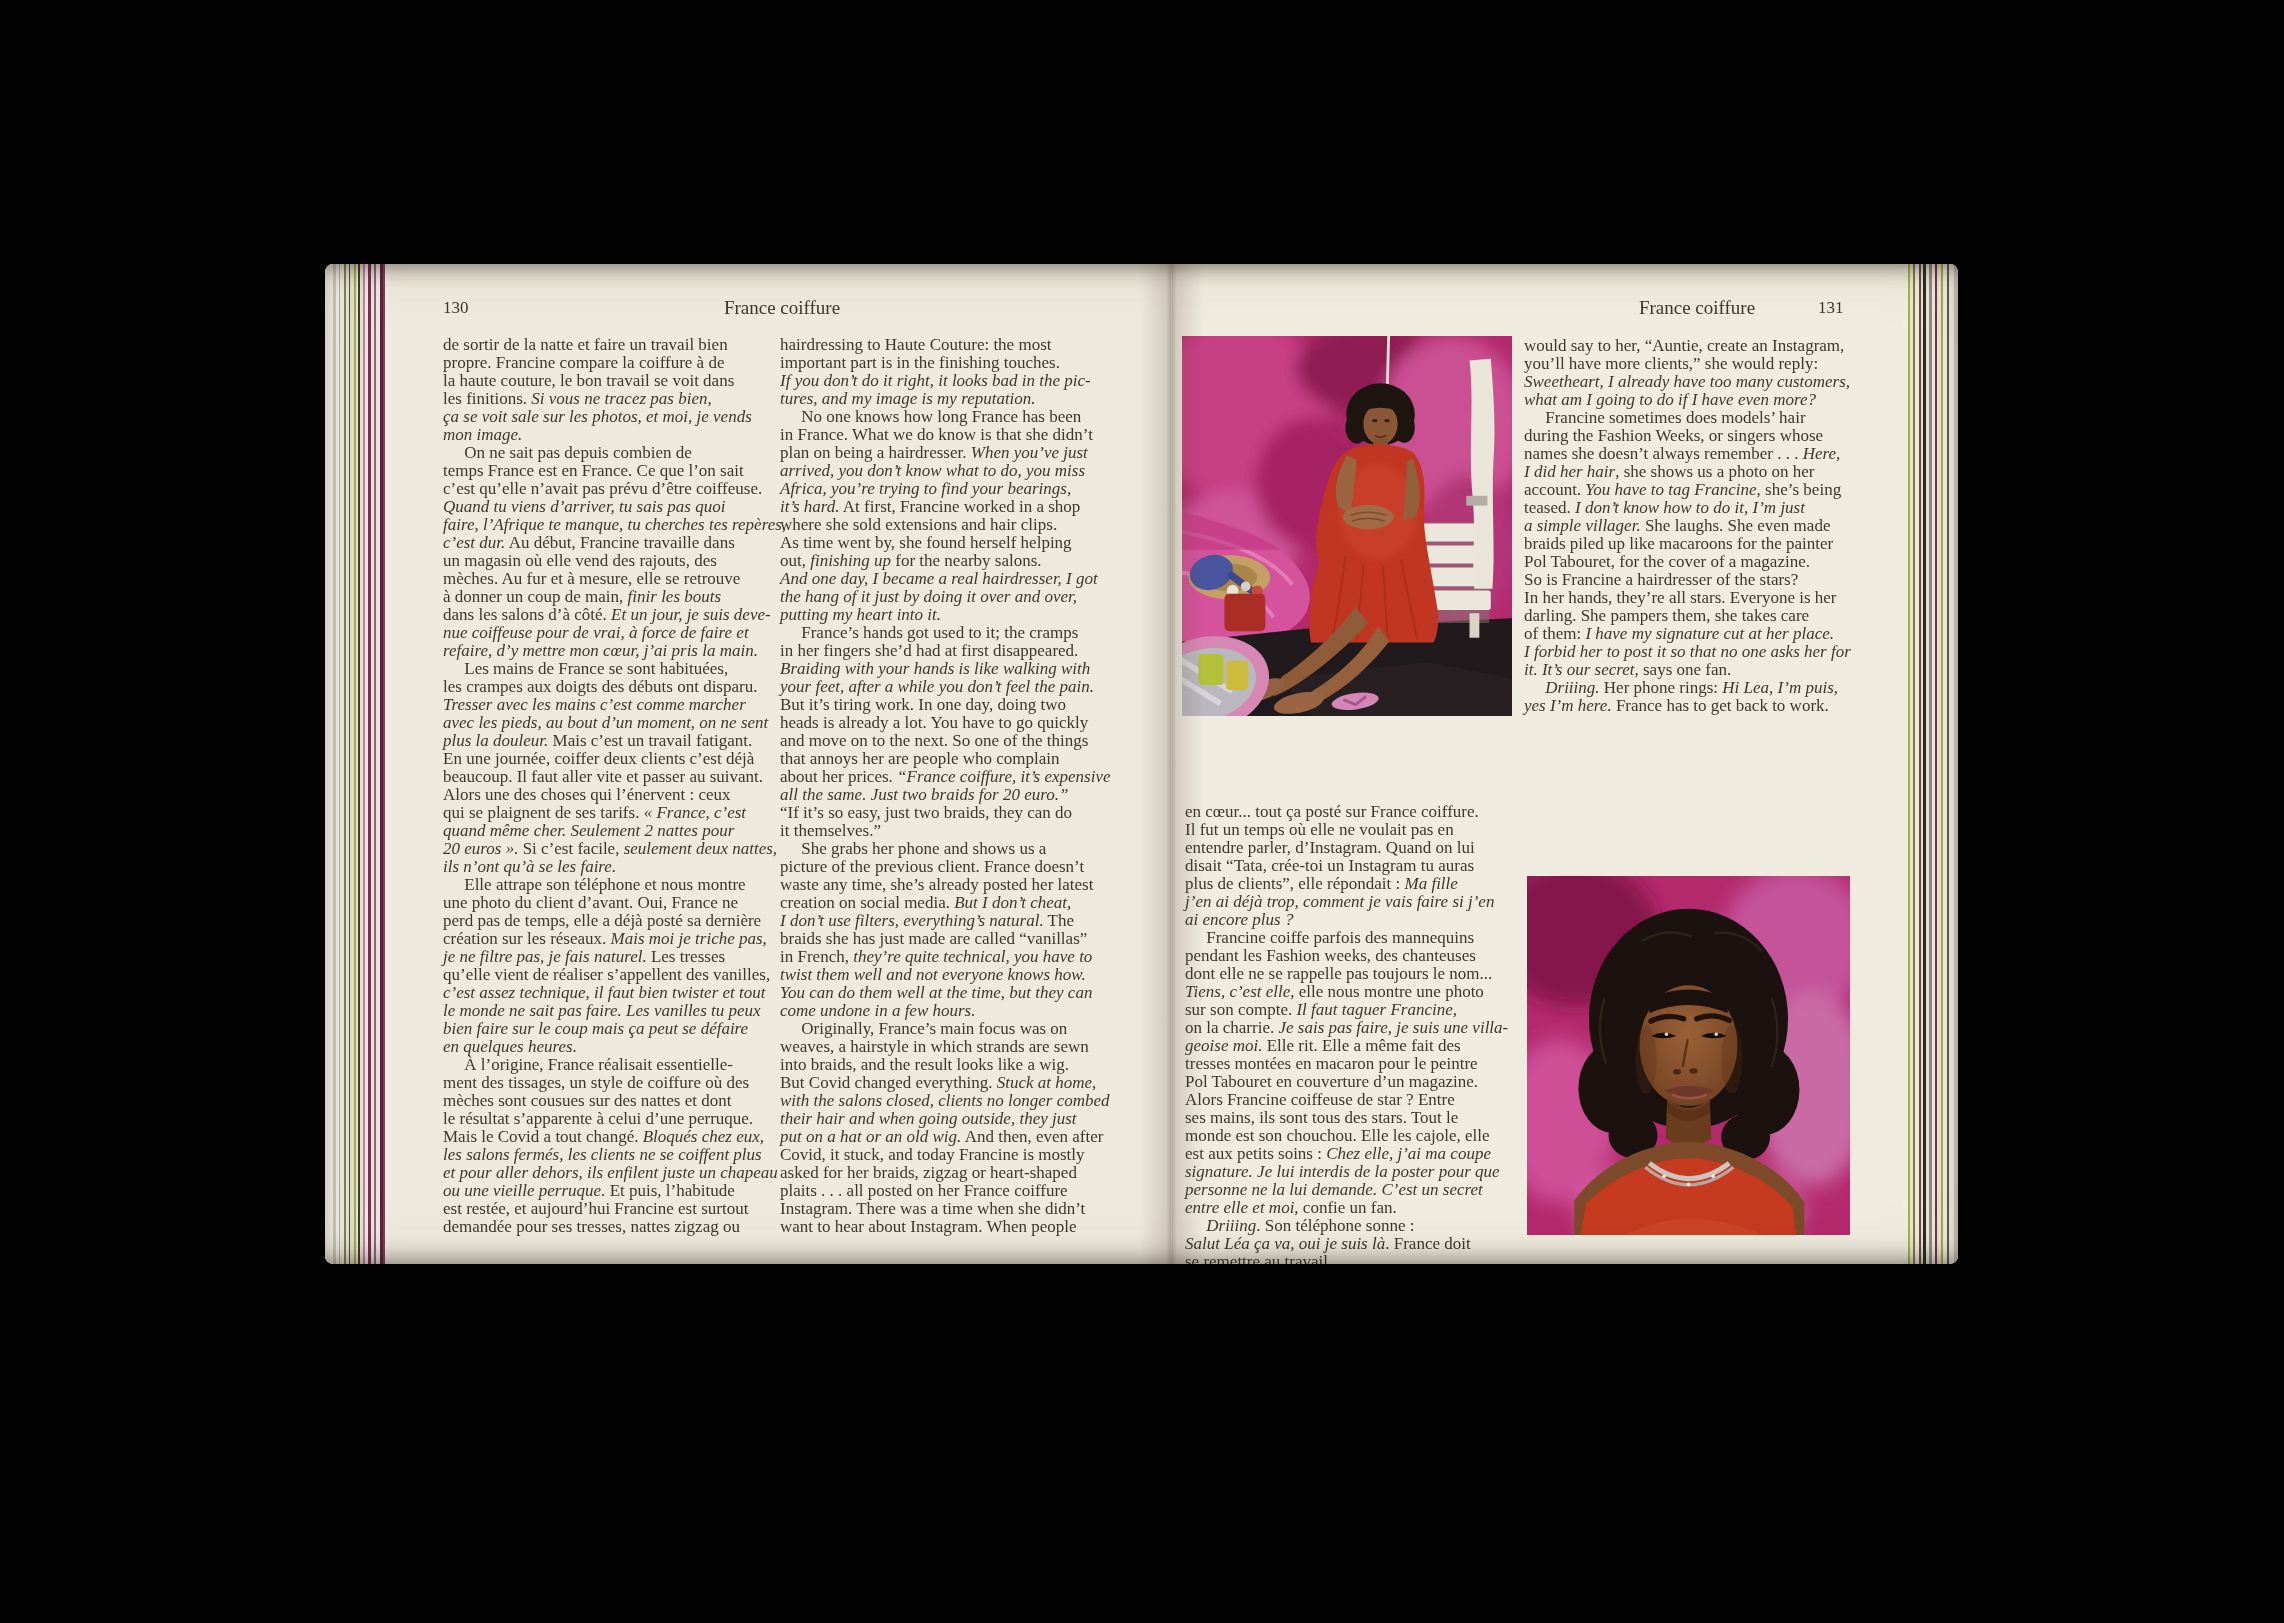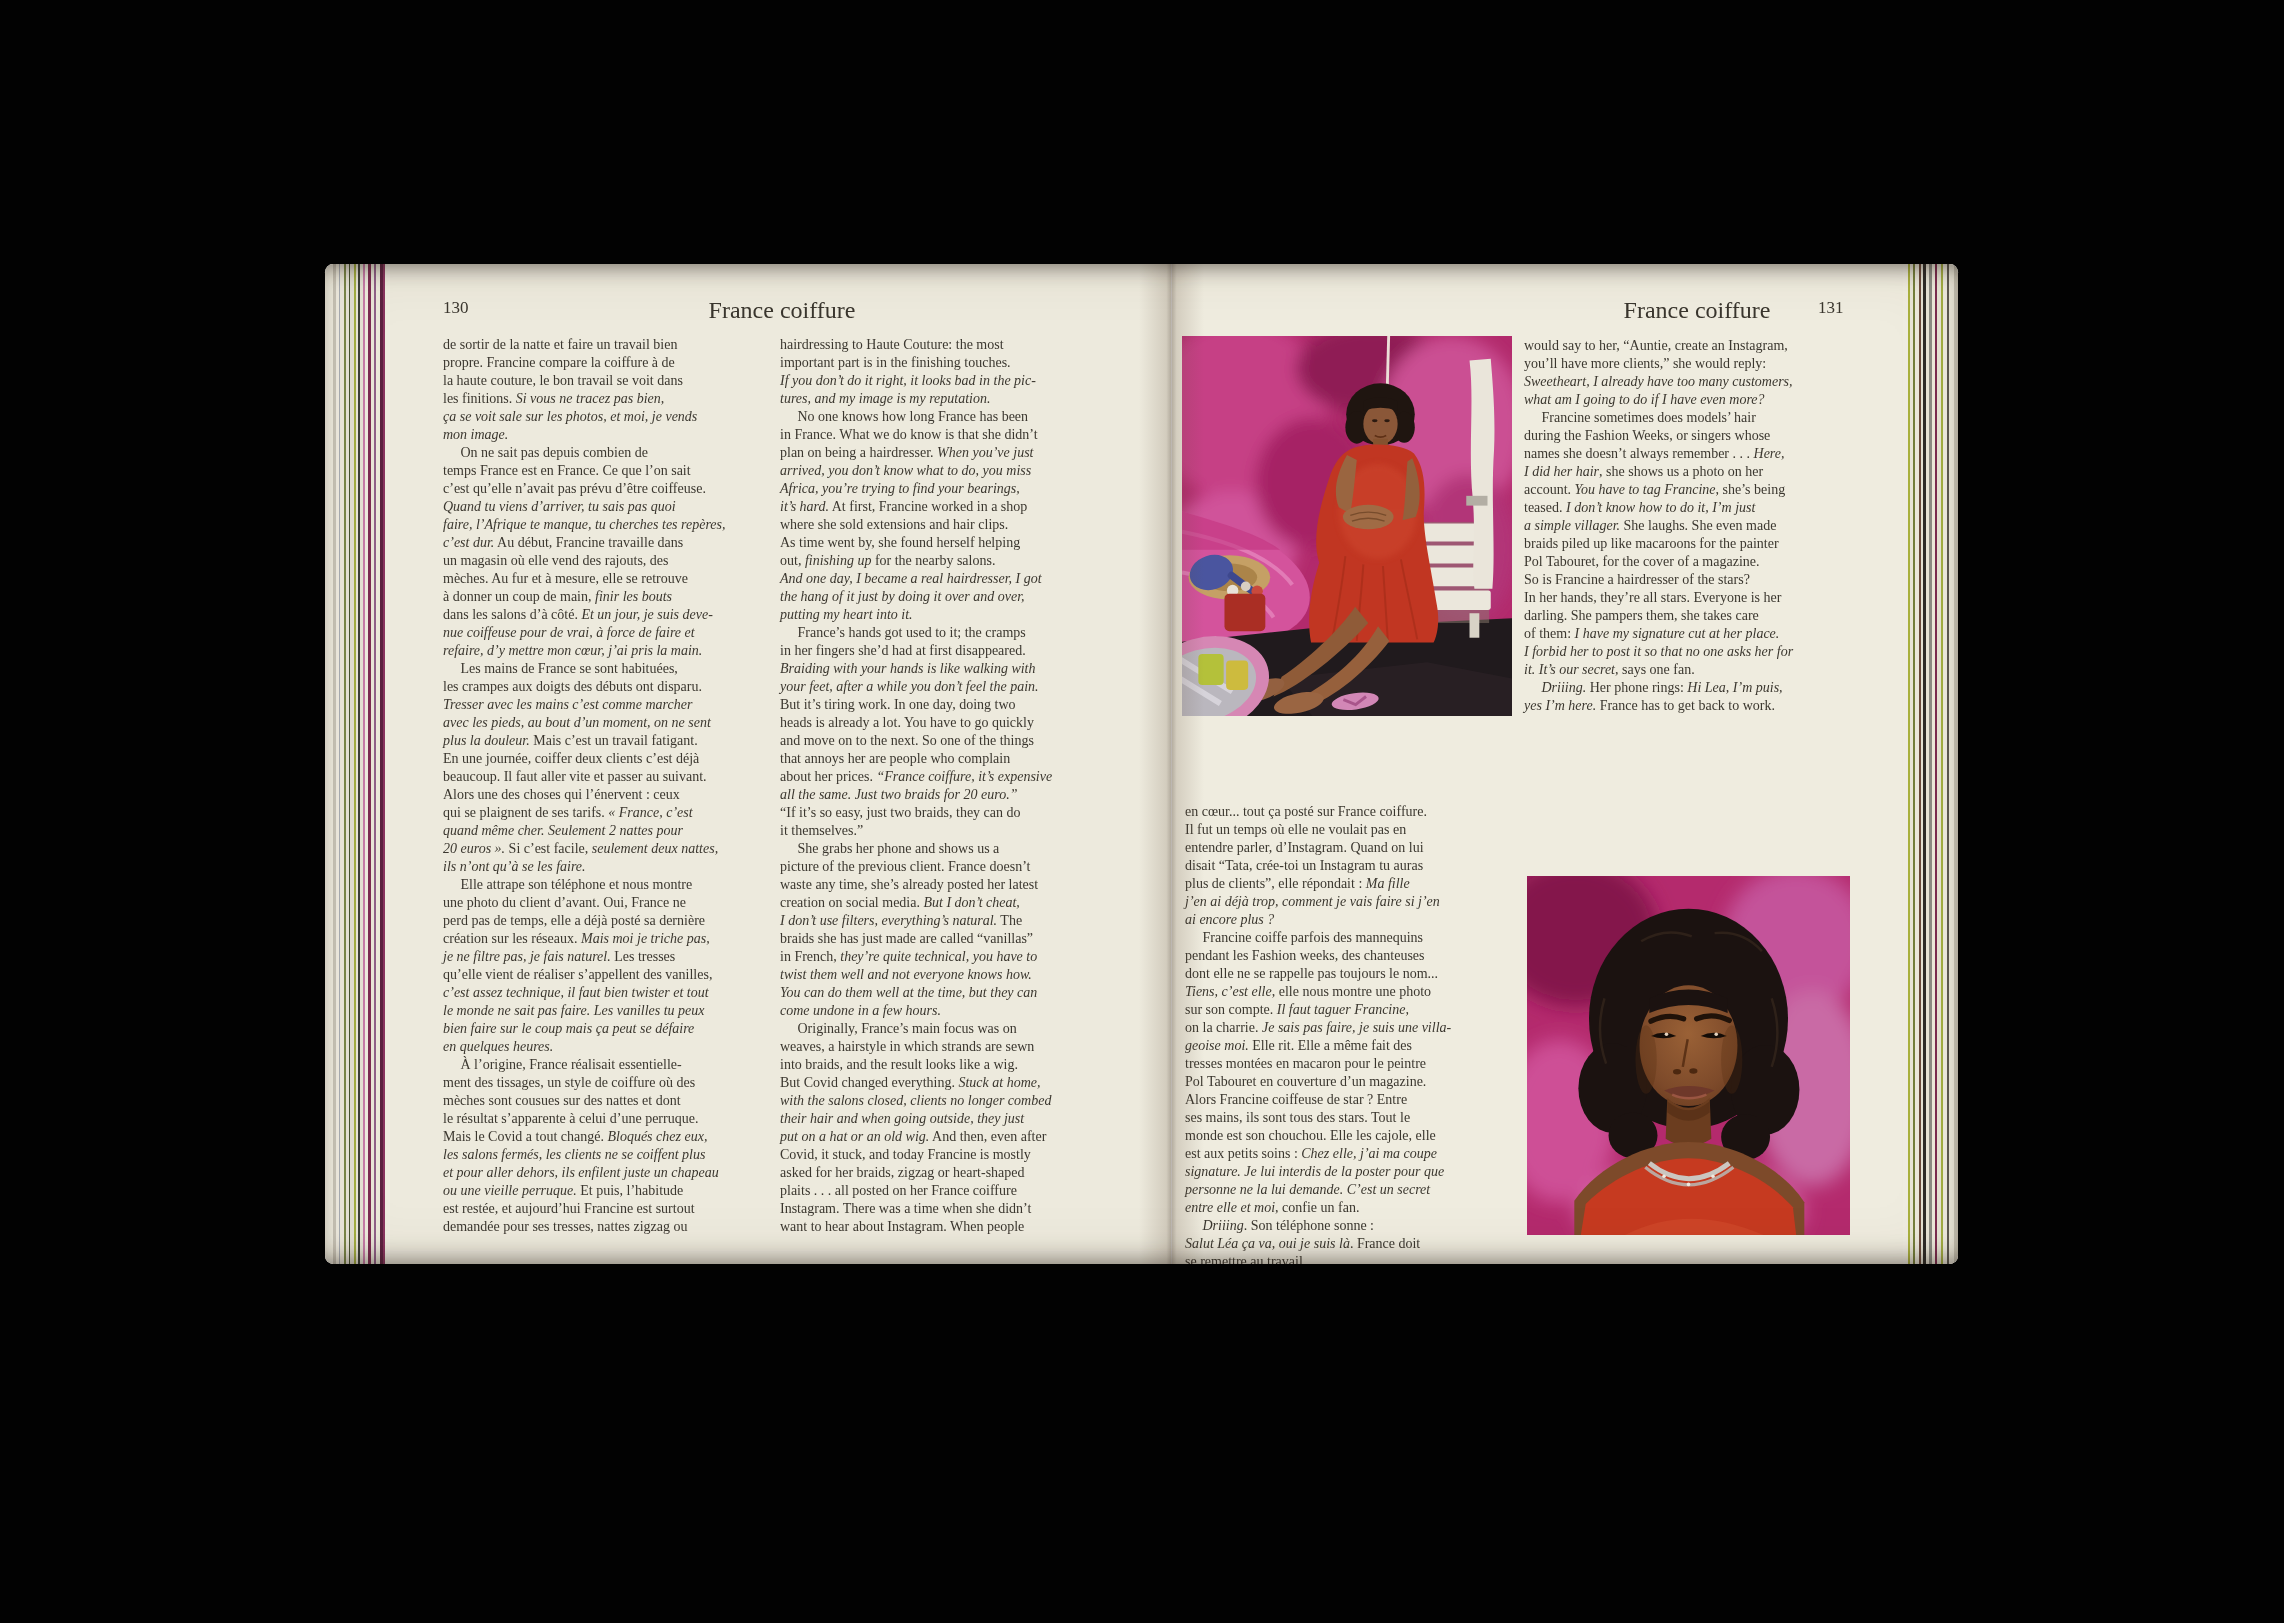--- a/index.html
+++ b/index.html
@@ -27,24 +27,24 @@
   .stripes-right{left:1578px;width:55px;background:linear-gradient(to right,
     #f0ede1 0,#f0ede1 4.9px,#aab13e 4.9px,#aab13e 7.3px,#e9e6d8 7.3px,#e9e6d8 9.8px,
     #76803c 9.8px,#76803c 12.2px,#eeebdd 12.2px,#eeebdd 15.5px,#6b4a3a 15.5px,#6b4a3a 18px,
     #e6e3d5 18px,#e6e3d5 20.4px,#2e2c28 20.4px,#2e2c28 23px,#eae7d9 23px,#eae7d9 26px,
     #8d8d85 26px,#8d8d85 28.6px,#efecde 28.6px,#efecde 32px,#7c2c50 32px,#7c2c50 34px,
     #e9e6d8 34px,#e9e6d8 38px,#a3af42 38px,#a3af42 40px,#f0ede1 40px,#f0ede1 44px,
     #5e5a52 44px,#5e5a52 46px,#ece9db 46px,#ece9db 51px,#c9c5b6 51px,#c9c5b6 55px);}
   .gutter{position:absolute;left:814px;top:0;width:65px;height:100%;pointer-events:none;
     background:linear-gradient(to right, rgba(92,70,50,0) 0%, rgba(92,70,50,.18) 42%,
       rgba(58,42,28,.34) 50%, rgba(92,70,50,.18) 58%, rgba(92,70,50,0) 100%);}
-  .pagenum,.runhead{position:absolute;font-size:24px;color:#3a362e;white-space:pre;}
+  .pagenum,.runhead{position:absolute;font-size:19px;color:#3a362e;white-space:pre;}
   .pagenum{font-size:17px;}
   .centered{transform:translateX(-50%);}
-  .col{position:absolute;width:346px;font-size:14px;line-height:18px;color:#3b372f;}
+  .col{position:absolute;width:346px;font-size:17px;line-height:18px;color:#3b372f;}
   .tline{white-space:pre;height:18px;}
   .it{font-style:italic;}
   .footerline{position:absolute;font-family:"DejaVu Sans Mono", monospace;
     font-size:12px;font-weight:bold;color:#403c34;white-space:pre;}
   .photo{position:absolute;overflow:hidden;}
   .photo svg{display:block;width:100%;height:100%;}
 </style>
 </head>
 <body>
 

